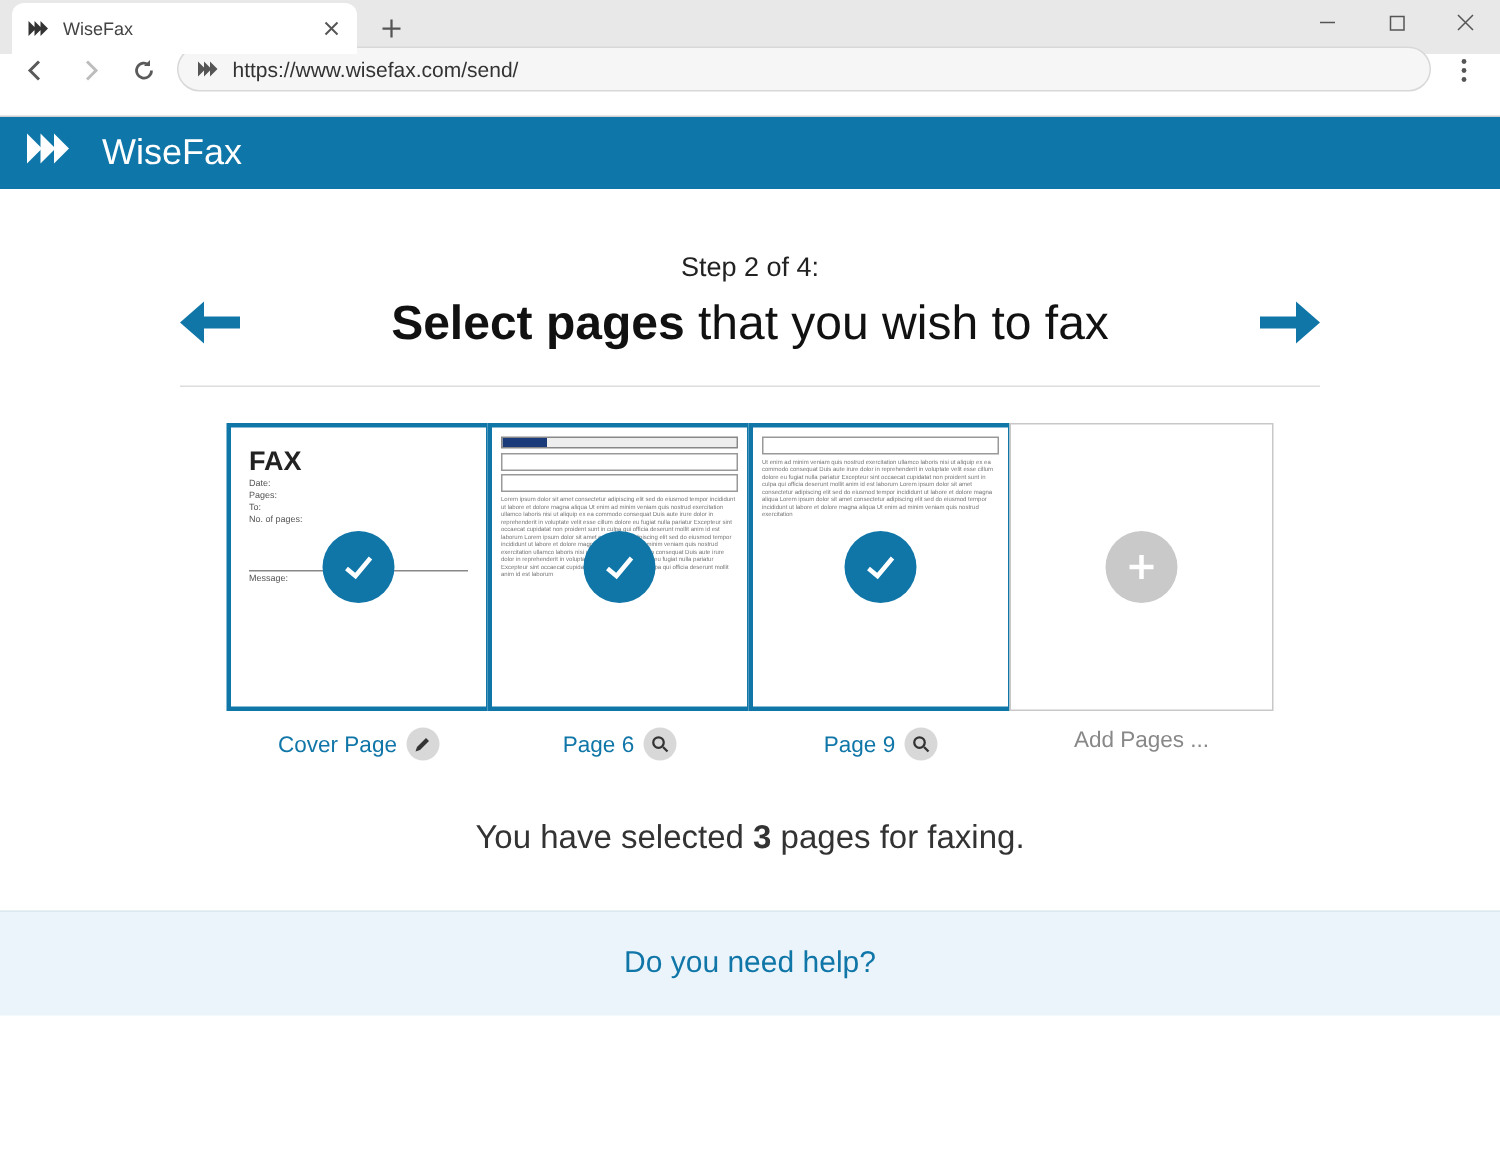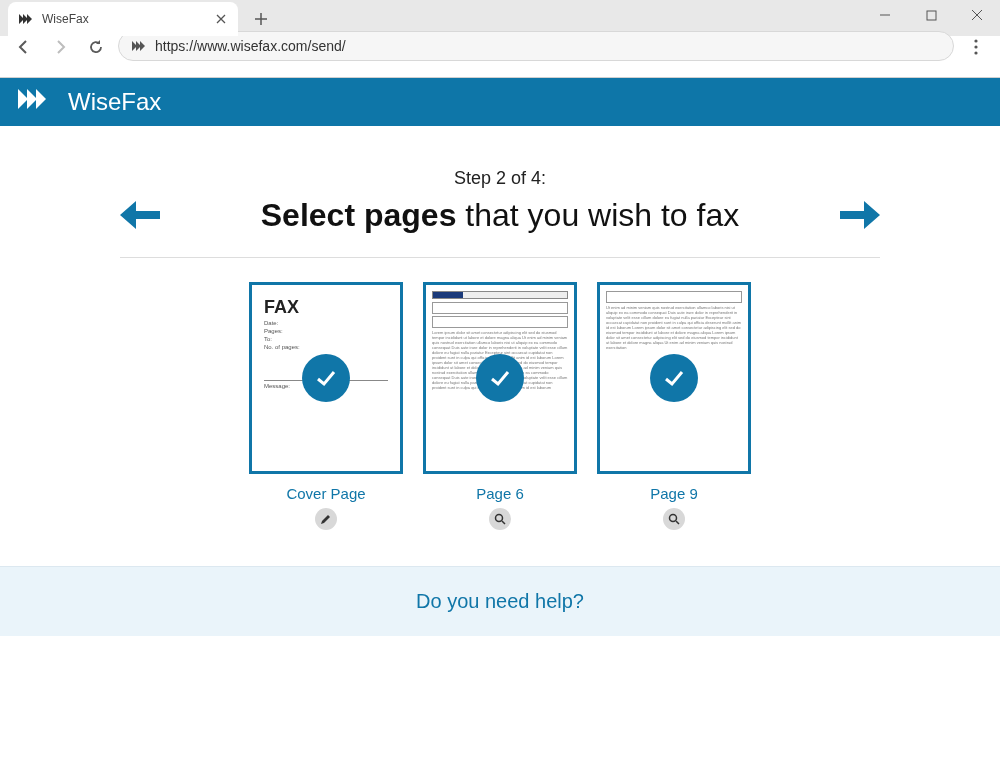--- a/index.html
+++ b/index.html
@@ -121,40 +121,39 @@
   }
   .title-row h1 .strong { font-weight:700; }
   .arrow-btn { width:40px;height:40px; color:#1076a8; cursor:pointer; display:flex;align-items:center;justify-content:center; }
   .divider { border:none; border-top:1px solid #ddd; margin-top:22px; }
 
   .thumbs {
     display:flex; gap:18px; justify-content:center; margin-top:24px;
   }
   .thumb-col { width:156px; display:flex; flex-direction:column; align-items:center; }
   .thumb {
-    width:154px; height:192px; border:3px solid #1076a8; background:#fff;
+    width:176px; height:192px; border:3px solid #1076a8; background:#fff;
     position:relative; cursor:pointer; overflow:hidden;
   }
   .thumb.add {
     border:1px solid #c8c8c8;
   }
   .thumb .check-badge {
     position:absolute; top:50%; left:50%; transform:translate(-50%,-50%);
     width:48px;height:48px; background:#1076a8; border-radius:50%;
     display:flex;align-items:center;justify-content:center;color:#fff;
   }
   .thumb .plus-badge {
     position:absolute; top:50%; left:50%; transform:translate(-50%,-50%);
     width:48px;height:48px; background:#c9c9c9; border-radius:50%;
     display:flex;align-items:center;justify-content:center;color:#fff;
   }
   .thumb-caption {
     margin-top:11px; font-size:15px; color:#1076a8; display:flex; align-items:center; gap:6px;
     cursor:pointer;
-    flex-direction:column;
   }
   .thumb-caption.muted { color:#888; cursor:pointer; }
   .caption-icon {
     width:22px;height:22px; background:#d8d8d8; border-radius:50%;
     display:flex;align-items:center;justify-content:center; color:#333;
   }
 
   
   .cover-content { padding:12px; font-size:9px; color:#222; }
   .cover-content .fax-big { font-size:18px; font-weight:800; }
@@ -365,23 +364,38 @@
           <span>Page 9</span>
           <span class="caption-icon">
             <svg width="12" height="12" viewBox="0 0 12 12">
                 <circle cx="5" cy="5" r="3.5" fill="none" stroke="#333" stroke-width="1.5"></circle>
                 <path d="M8 8 L11 11" stroke="#333" stroke-width="1.5"></path>
               </svg>
           </span>
         </div>
       </div>
 
-
-    </div>
-
+      <div class="thumb-col">
+        <div class="thumb add">
+          <div class="plus-badge">
+            <svg width="26" height="26" viewBox="0 0 26 26">
+                <path d="M13 5 V21 M5 13 H21" stroke="#fff" stroke-width="3"></path>
+              </svg>
+          </div>
+        </div>
+        <div class="thumb-caption muted">
+          <span>Add Pages ...</span>
+        </div>
+      </div>
+
+    </div>
+
+    <div class="selection-line">
+      <span>You have selected </span><span class="strong">3</span><span> pages for faxing.</span>
+    </div>
 
   </div>
 
   <div class="help-bar">
     <span>Do you need help?</span>
   </div>
 
   <div style="height:40px"></div>
 </div>
 

